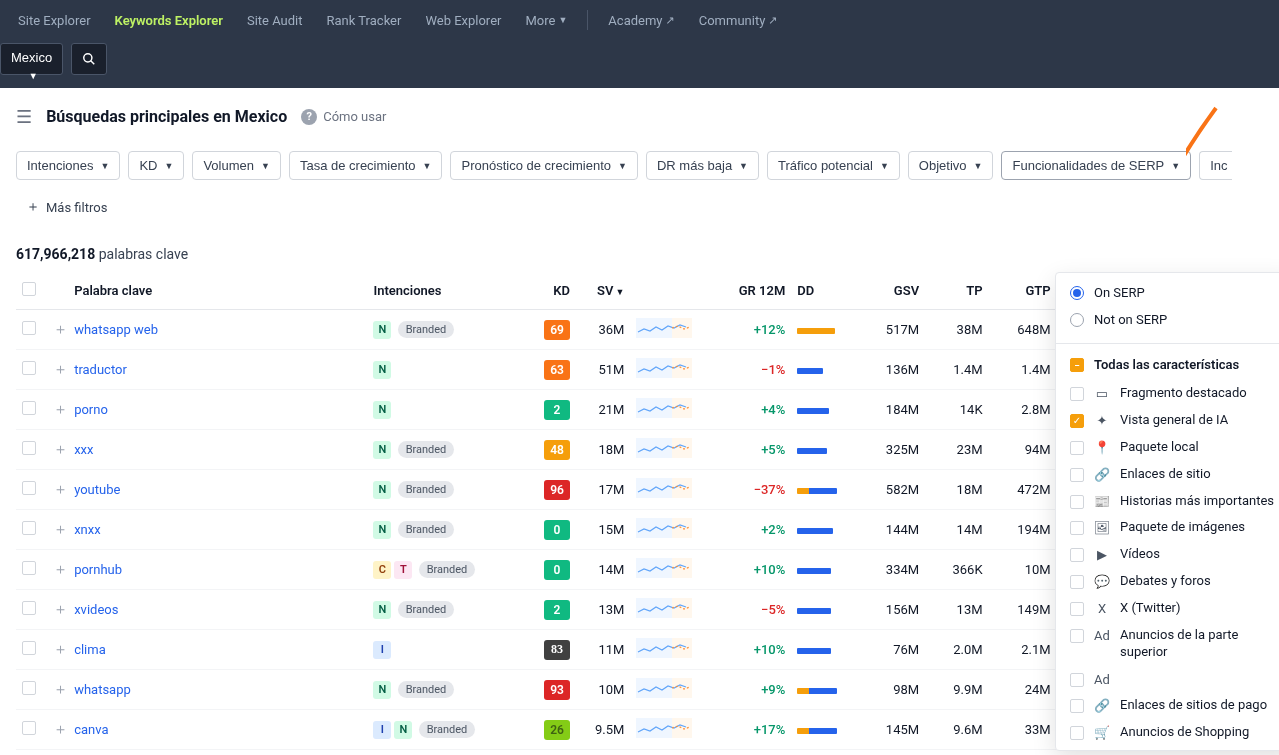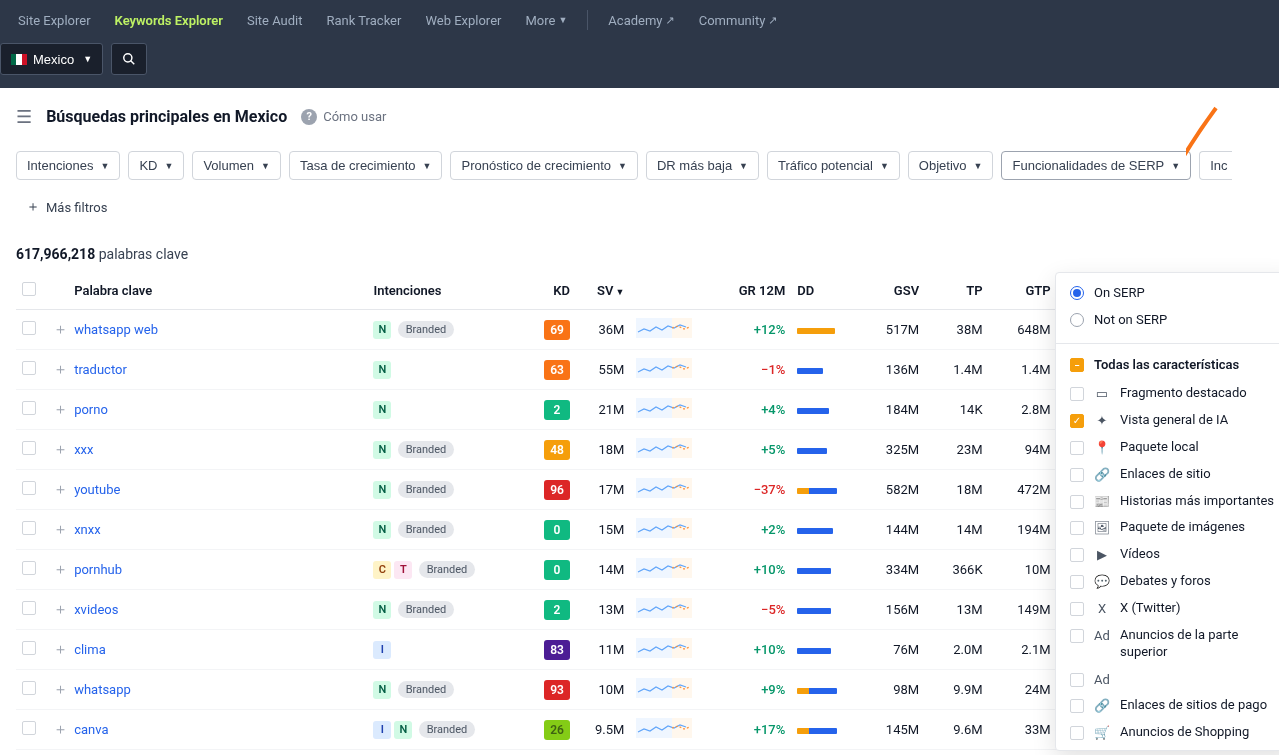--- a/index.html
+++ b/index.html
@@ -9,21 +9,21 @@
 .topnav { background: #2d3748; height: 40px; display: flex; align-items: center; padding: 0 8px; gap: 4px; }
 .topnav a { color: #a0aec0; text-decoration: none; padding: 0 10px; font-size: 13px; height: 40px; display: flex; align-items: center; }
 .topnav a.active { color: #bef264; font-weight: 600; }
 .topnav .divider { width: 1px; height: 20px; background: #4a5568; margin: 0 6px; }
 .ext-icon { font-size: 11px; margin-left: 3px; }
 .chevron-down { font-size: 9px; margin-left: 3px; }
 
 
 .searchrow { background: #2d3748; height: 48px; display: flex; align-items: center; padding: 0 0 10px 0; }
 .searchinput { background: #1a202c; border: 1px solid #4a5568; border-radius: 3px; flex: 1; max-width: 640px; height: 32px; color: #a0aec0; padding: 0 10px; font-size: 13px; margin-right: 8px; }
-.country-btn { background: #1a202c; border: 1px solid #4a5568; color: #fff; height: 32px; padding: 0 10px; border-radius: 3px; display: flex; align-items: center; gap: 6px; font-size: 13px; }
+.country-btn { background: #1a202c; border: 1px solid #4a5568; color: #fff; height: 32px; padding: 0 10px; border-radius: 3px; display: flex; align-items: center; gap: 6px; font-size: 13px; flex-direction: column; }
 .flag { width: 16px; height: 11px; background: linear-gradient(to right, #006847 33%, #fff 33%, #fff 66%, #ce1126 66%); display: inline-block; }
 .search-go { background: #1a202c; border: 1px solid #4a5568; color: #fff; width: 36px; height: 32px; border-radius: 3px; margin-left: 8px; display: flex; align-items: center; justify-content: center; }
 
 
 .pagehead { display: flex; align-items: center; padding: 18px 16px; gap: 14px; }
 .hamburger { font-size: 18px; color: #6b7280; cursor: pointer; }
 .pagehead h1 { font-size: 16px; font-weight: 700; }
 .howto { color: #6b7280; font-size: 13px; display: flex; align-items: center; gap: 6px; }
 .howto-icon { width: 16px; height: 16px; background: #9ca3af; border-radius: 50%; color: #fff; display: flex; align-items: center; justify-content: center; font-size: 11px; font-weight: 700; }
 
@@ -48,21 +48,21 @@
 .kw-link { color: #2563eb; text-decoration: none; }
 .checkbox { width: 14px; height: 14px; border: 1px solid #d1d5db; border-radius: 2px; display: inline-block; }
 .add-icon { color: #9ca3af; font-size: 15px; margin: 0 6px; cursor: pointer; }
 .intent-badge { display: inline-flex; align-items: center; justify-content: center; width: 18px; height: 18px; border-radius: 3px; font-size: 11px; font-weight: 600; margin-right: 3px; }
 .intent-N { background: #d1fae5; color: #065f46; }
 .intent-I { background: #dbeafe; color: #1e40af; }
 .intent-C { background: #fef3c7; color: #92400e; }
 .intent-T { background: #fce7f3; color: #9f1239; }
 .branded-badge { background: #e5e7eb; color: #4b5563; border-radius: 10px; padding: 2px 8px; font-size: 11px; }
 .kd-badge { display: inline-flex; align-items: center; justify-content: center; width: 26px; height: 20px; border-radius: 3px; font-size: 12px; font-weight: 600; color: #fff; }
-.kd-0 { background: #10b981; } .kd-2 { background: #10b981; } .kd-26 { background: #84cc16; color:#3f6212;} .kd-48 { background: #f59e0b; } .kd-63 { background: #f97316; } .kd-69 { background: #f97316; } .kd-83 { background: #4c1d95; } .kd-93 { background: #dc2626; } .kd-96 { background: #dc2626; }
+.kd-0 { background: #10b981; } .kd-2 { background: #10b981; } .kd-26 { background: #84cc16; color:#3f6212;} .kd-48 { background: #f59e0b; } .kd-63 { background: #f97316; } .kd-69 { background: #f97316; } .kd-83 { background: #404040; font-family: Liberation Serif, serif; } .kd-93 { background: #dc2626; } .kd-96 { background: #dc2626; }
 .spark { width: 56px; height: 20px; display: inline-block; }
 .gr-pos { color: #059669; font-weight: 500; }
 .gr-neg { color: #dc2626; font-weight: 500; }
 .dd-bar { width: 40px; height: 6px; display: inline-block; border-radius: 1px; }
 .sort-icon { font-size: 9px; margin-left: 2px; }
 
 
 .dropdown { position: absolute; top: 0; right: -16px; width: 240px; background: #fff; border: 1px solid #e5e7eb; border-radius: 4px; box-shadow: 0 8px 24px rgba(0,0,0,0.12); z-index: 100; font-size: 13px; padding-bottom: 4px; }
 .dropdown-section { padding: 6px 0; }
 .radio-row, .check-row { display: flex; align-items: center; gap: 10px; padding: 6px 14px; cursor: pointer; }
@@ -243,21 +243,21 @@
     <td class="right" style="">$0.04</td>
     <td class="right">1.06</td>
     <td><a class="kw-link">whatsa</a></td>
   </tr>
         <tr>
     <td><span class="checkbox"></span></td>
     <td><span class="add-icon">＋</span></td>
     <td><a class="kw-link">traductor</a></td>
     <td><span class="intent-badge intent-N">N</span></td>
     <td class="right"><span class="kd-badge kd-63">63</span></td>
-    <td class="right">55M</td>
+    <td class="right">51M</td>
     <td><svg class="spark" viewBox="0 0 56 20">
               <rect x="0" y="0" width="36" height="20" fill="#eff6ff"></rect>
               <rect x="36" y="0" width="20" height="20" fill="#fff7ed"></rect>
               <polyline points="2,14 8,11 14,13 20,9 26,12 32,8 38,10 44,7 50,9" fill="none" stroke="#60a5fa" stroke-width="1.2"></polyline>
               <polyline points="36,10 42,8 48,11 54,9" fill="none" stroke="#fb923c" stroke-width="1.2" stroke-dasharray="2 2"></polyline>
             </svg></td>
     <td class="right"><span class="gr-neg">−1%</span></td>
     <td><span class="dd-bar" style="background:#2563eb;width:26px;"></span></td>
     <td class="right">136M</td>
     <td class="right">1.4M</td>

